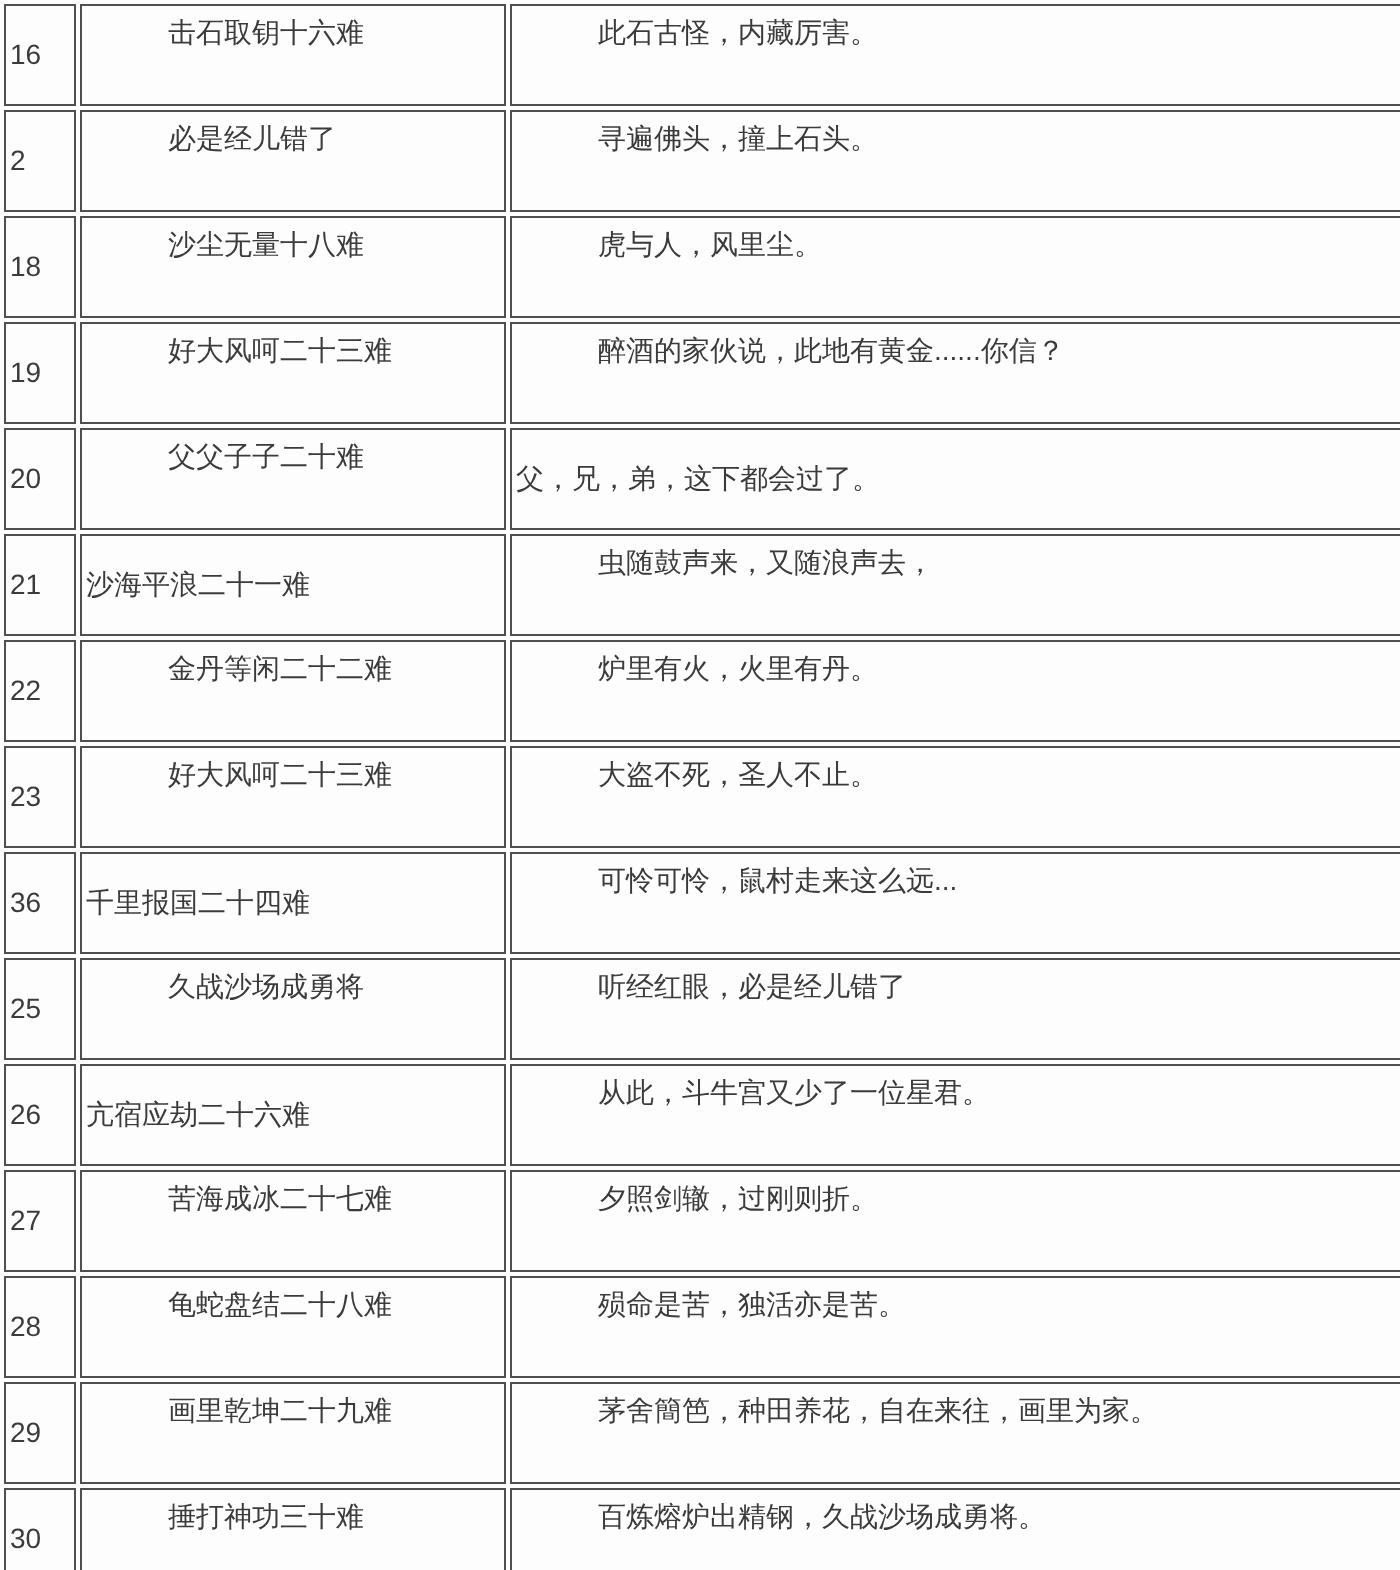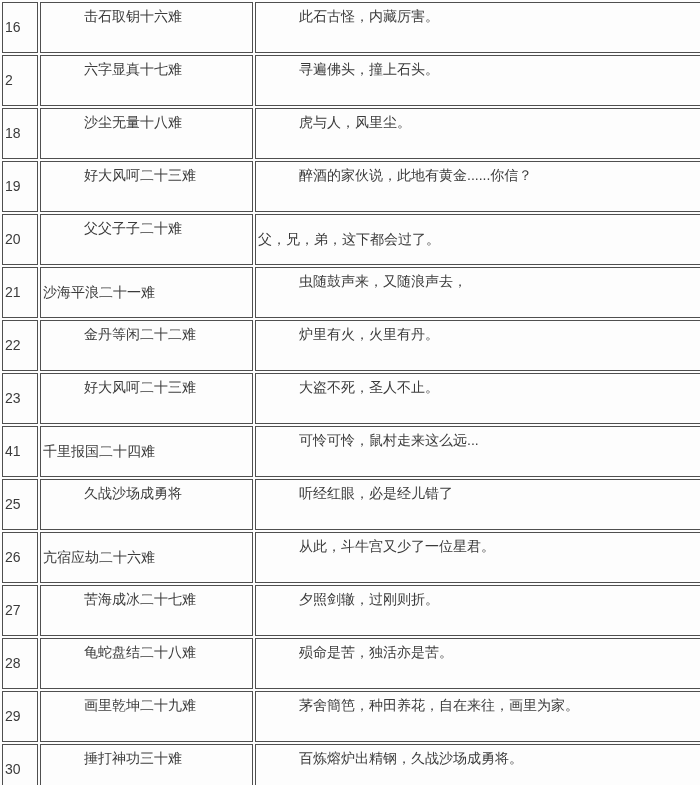--- a/index.html
+++ b/index.html
@@ -51,21 +51,21 @@
 <div class="page">
   <table class="diff-table">
     <tbody>
         <tr>
           <td class="col-num">16</td>
           <td class="col-name v-top">　　击石取钥十六难</td>
           <td class="col-desc v-top">　　此石古怪，内藏厉害。</td>
         </tr>
         <tr>
           <td class="col-num">2</td>
-          <td class="col-name v-top">　　六字显真十七难</td>
+          <td class="col-name v-top">　　必是经儿错了</td>
           <td class="col-desc v-top">　　寻遍佛头，撞上石头。</td>
         </tr>
         <tr>
           <td class="col-num">18</td>
           <td class="col-name v-top">　　沙尘无量十八难</td>
           <td class="col-desc v-top">　　虎与人，风里尘。</td>
         </tr>
         <tr>
           <td class="col-num">19</td>
           <td class="col-name v-top">　　好大风呵二十三难</td>
@@ -85,21 +85,21 @@
           <td class="col-num">22</td>
           <td class="col-name v-top">　　金丹等闲二十二难</td>
           <td class="col-desc v-top">　　炉里有火，火里有丹。</td>
         </tr>
         <tr>
           <td class="col-num">23</td>
           <td class="col-name v-top">　　好大风呵二十三难</td>
           <td class="col-desc v-top">　　大盗不死，圣人不止。</td>
         </tr>
         <tr>
-          <td class="col-num">41</td>
+          <td class="col-num">36</td>
           <td class="col-name v-mid">千里报国二十四难</td>
           <td class="col-desc v-top">　　可怜可怜，鼠村走来这么远...</td>
         </tr>
         <tr>
           <td class="col-num">25</td>
           <td class="col-name v-top">　　久战沙场成勇将</td>
           <td class="col-desc v-top">　　听经红眼，必是经儿错了</td>
         </tr>
         <tr>
           <td class="col-num">26</td>

